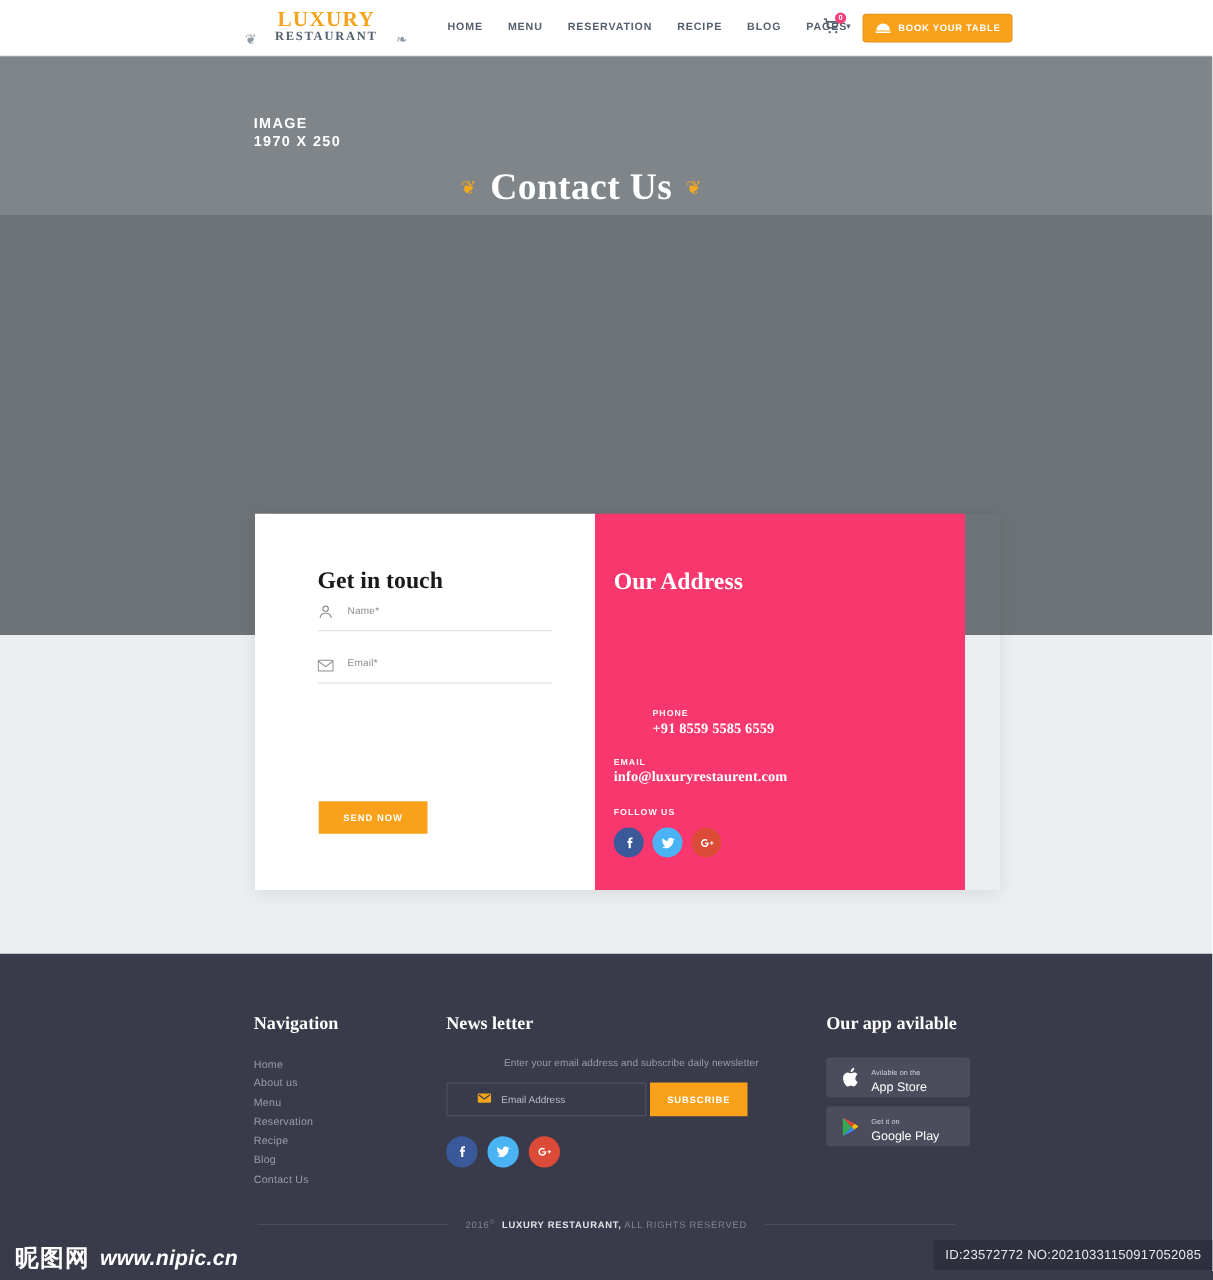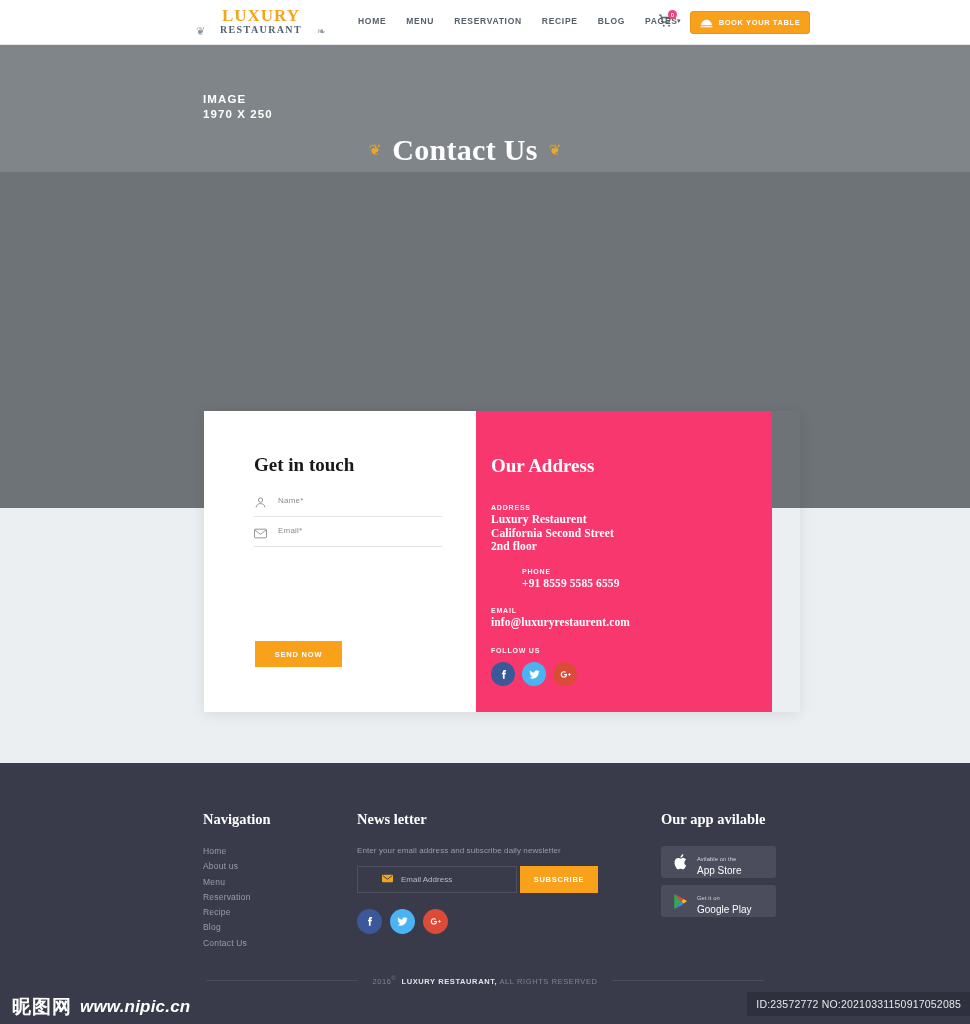--- a/index.html
+++ b/index.html
@@ -114,21 +114,21 @@
     position: absolute; left: 50px; top: 43px;
     font-family: "Liberation Serif", serif; font-weight: bold;
     font-size: 19px; color: #191919;
   }
   .field {
     position: absolute; left: 50px; width: 188px;
     border-bottom: 1px solid #e3e3e3;
     display: flex; align-items: flex-start; gap: 11px;
     padding-bottom: 8px;
   }
-  .field-1 { top: 84px; }
+  .field-1 { top: 72px; }
   .field-2 { top: 114px; }
   .field-3 { top: 145px; padding-bottom: 38px; }
   .field-ico { width: 13px; height: 13px; flex: 0 0 13px; color: #8e8e8e; }
   .field-label { font-size: 8px; color: #8b8b8b; letter-spacing: 0.2px; line-height: 11px; }
   .send-btn {
     position: absolute; left: 51px; top: 230px;
     width: 87px; height: 26px; background: #f9a11b;
     display: flex; align-items: center; justify-content: center;
     cursor: pointer;
   }
@@ -177,21 +177,21 @@
     font-size: 14.5px; color: #ffffff;
   }
   .f-col-nav { position: absolute; left: 203px; top: 811px; }
   .f-nav-list { margin-top: 16px; }
   .f-nav-list a {
     display: block; font-size: 8.5px; color: #9b9daa;
     text-decoration: none; line-height: 15.3px; letter-spacing: 0.2px;
   }
   .f-col-news { position: absolute; left: 357px; top: 811px; width: 250px; }
   .f-news-sub {
-    margin-top: 18px; font-size: 8px; color: #9b9daa; letter-spacing: 0.1px;
+    margin-top: 18px; font-size: 8px; color: #9b9daa; letter-spacing: 0.1px; text-align: right;
   }
   .news-row { margin-top: 11px; display: flex; }
   .news-input {
     width: 160px; height: 27px; border: 1px solid #4f5161; background: transparent;
     display: flex; align-items: center; gap: 8px; padding-left: 24px;
   }
   .news-input svg { width: 11px; height: 11px; fill: #f2a51b; flex: 0 0 11px; }
   .news-input span { font-size: 8px; color: #b9bbc6; }
   .subscribe-btn {
     width: 78px; height: 27px; background: #f9a11b; margin-left: 3px;
@@ -343,26 +343,20 @@
 
 
       <div class="send-btn">
         <span>SEND NOW</span>
       </div>
     </div>
 
     <div class="addr-panel">
       <div class="addr-title">Our Address</div>
 
-      <div class="addr-block b-address">
-        <div class="addr-head">ADDRESS</div>
-        <div class="addr-body">Luxury Restaurent</div>
-        <div class="addr-body">California Second Street</div>
-        <div class="addr-body">2nd floor</div>
-      </div>
 
       <div class="addr-block b-phone">
         <div class="addr-head">PHONE</div>
         <div class="addr-body">+91 8559 5585 6559</div>
       </div>
 
       <div class="addr-block b-email">
         <div class="addr-head">EMAIL</div>
         <div class="addr-body">info@luxuryrestaurent.com</div>
       </div>

